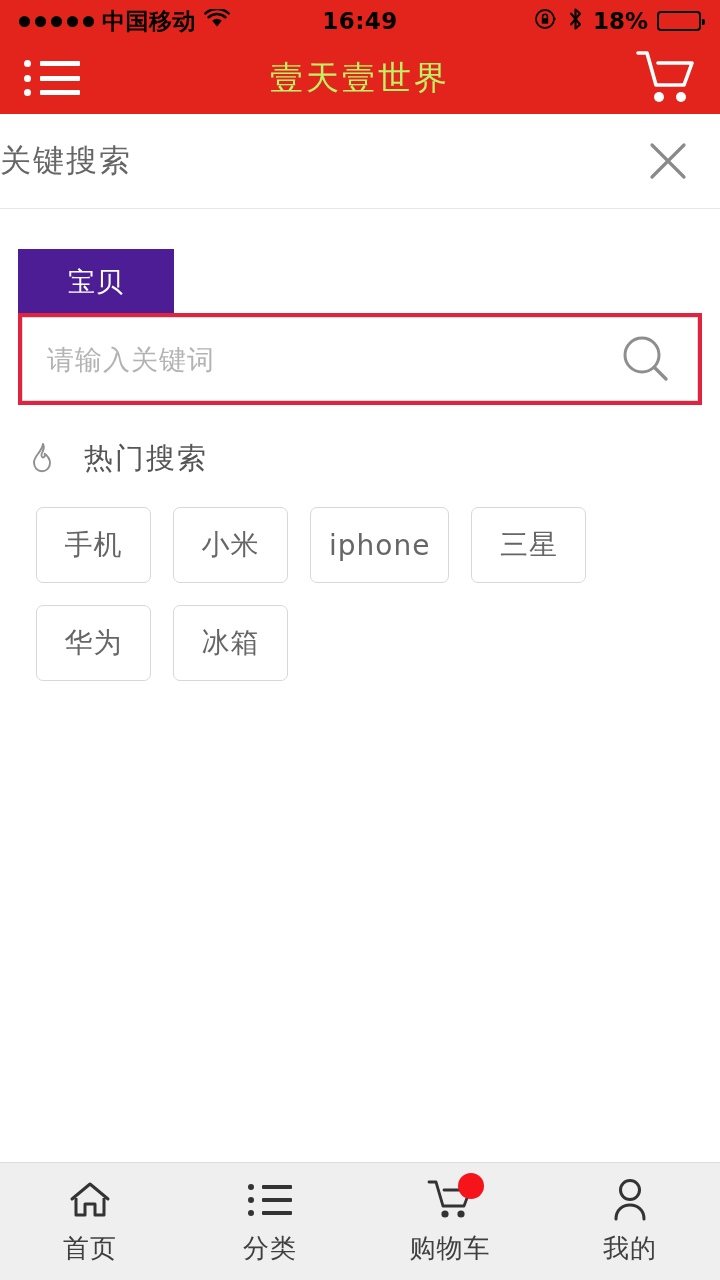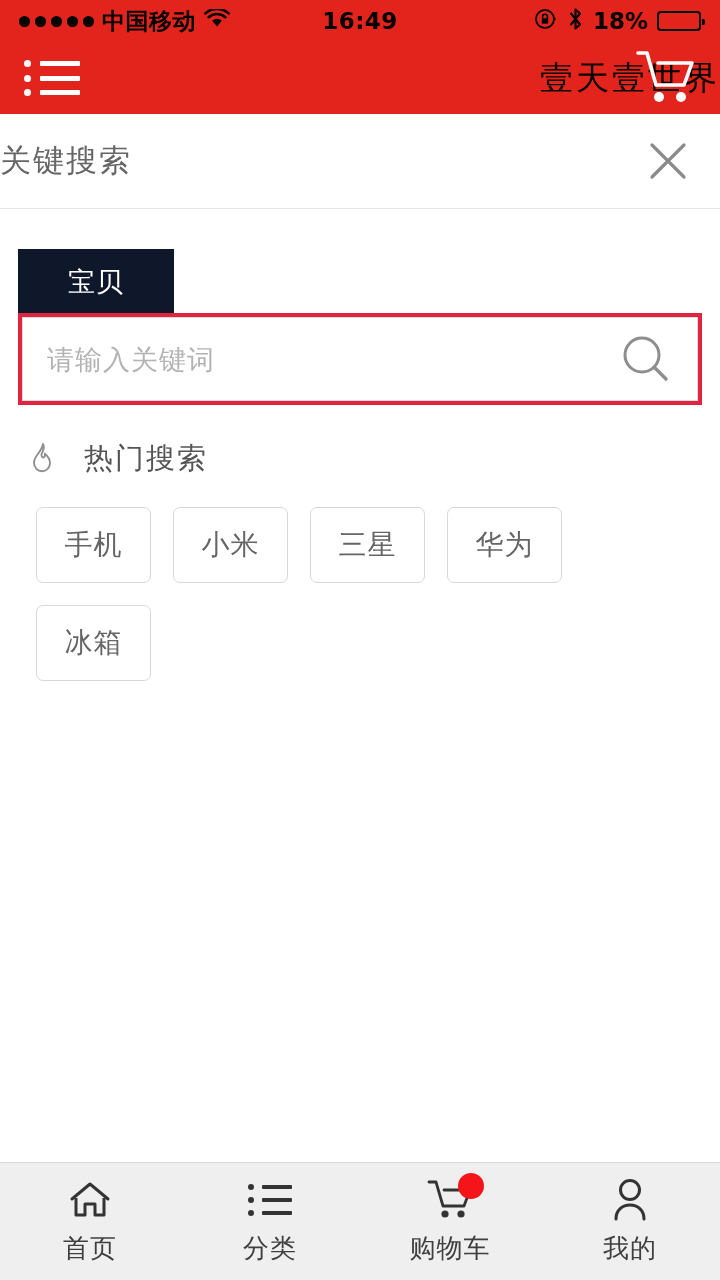--- a/index.html
+++ b/index.html
@@ -122,22 +122,22 @@
   .menu-row .dot {
     width: 7px; height: 7px; border-radius: 50%;
     background: #fff; flex: 0 0 7px;
   }
   .menu-row .bar {
     height: 5px; width: 40px; background: #fff; border-radius: 1px;
   }
   .app-title {
     position: absolute;
     left: 0; right: 0;
-    text-align: right;
-    color: #000000;
+    text-align: center;
+    color: #bef264;
     font-size: 33px;
     font-weight: 300;
     letter-spacing: 3px;
     pointer-events: none;
   }
   .cart-btn {
     margin-left: auto;
     position: relative;
     z-index: 2;
     cursor: pointer;
@@ -175,21 +175,21 @@
   }
 
   
   .search-area {
     padding: 40px 18px 0 18px;
   }
   .tab-strip {
     display: flex;
   }
   .tab {
-    background: #0f172a;
+    background: #4c1d95;
     color: #ffffff;
     font-size: 27px;
     padding: 15px 32px 13px 32px;
     min-width: 156px;
     text-align: center;
     letter-spacing: 1px;
     cursor: pointer;
   }
   .search-box {
     border: 4px solid #E0243F;
@@ -411,20 +411,21 @@
         <svg width="30" height="32" viewBox="0 0 30 32">
           <path d="M15 3 c2.5 5.5 -1 7.5 -1.5 10.5 c-0.4 2.4 1.4 3.8 2.6 2.6 c1.3 -1.3 0.6 -3.4 0.6 -3.4 c3.8 2.8 5.3 6.3 5.3 9.4 c0 5 -4.2 8.2 -7.9 8.2 C9.6 30.3 6 26.9 6 21.6 C6 14.5 13.6 11.6 15 3 Z" fill="none" stroke="#8f8f8f" stroke-width="1.9" stroke-linejoin="round"></path>
         </svg>
       </span>
       <span class="hot-title">热门搜索</span>
     </div>
 
     <div class="tag-list" id="tag-list">
         <div class="tag">手机</div>
         <div class="tag">小米</div>
+        <div class="tag">iphone</div>
         <div class="tag">三星</div>
         <div class="tag">华为</div>
         <div class="tag">冰箱</div>
       </div>
   </div>
 
   <div class="spacer"></div>
 
   <div class="bottom-nav" id="bottom-nav">
       <div class="nav-item">

